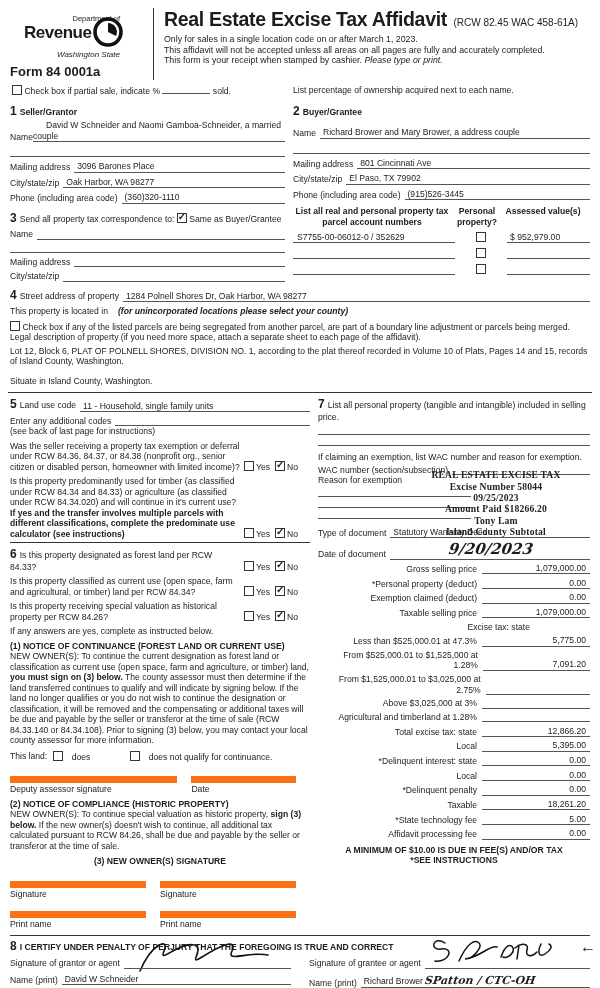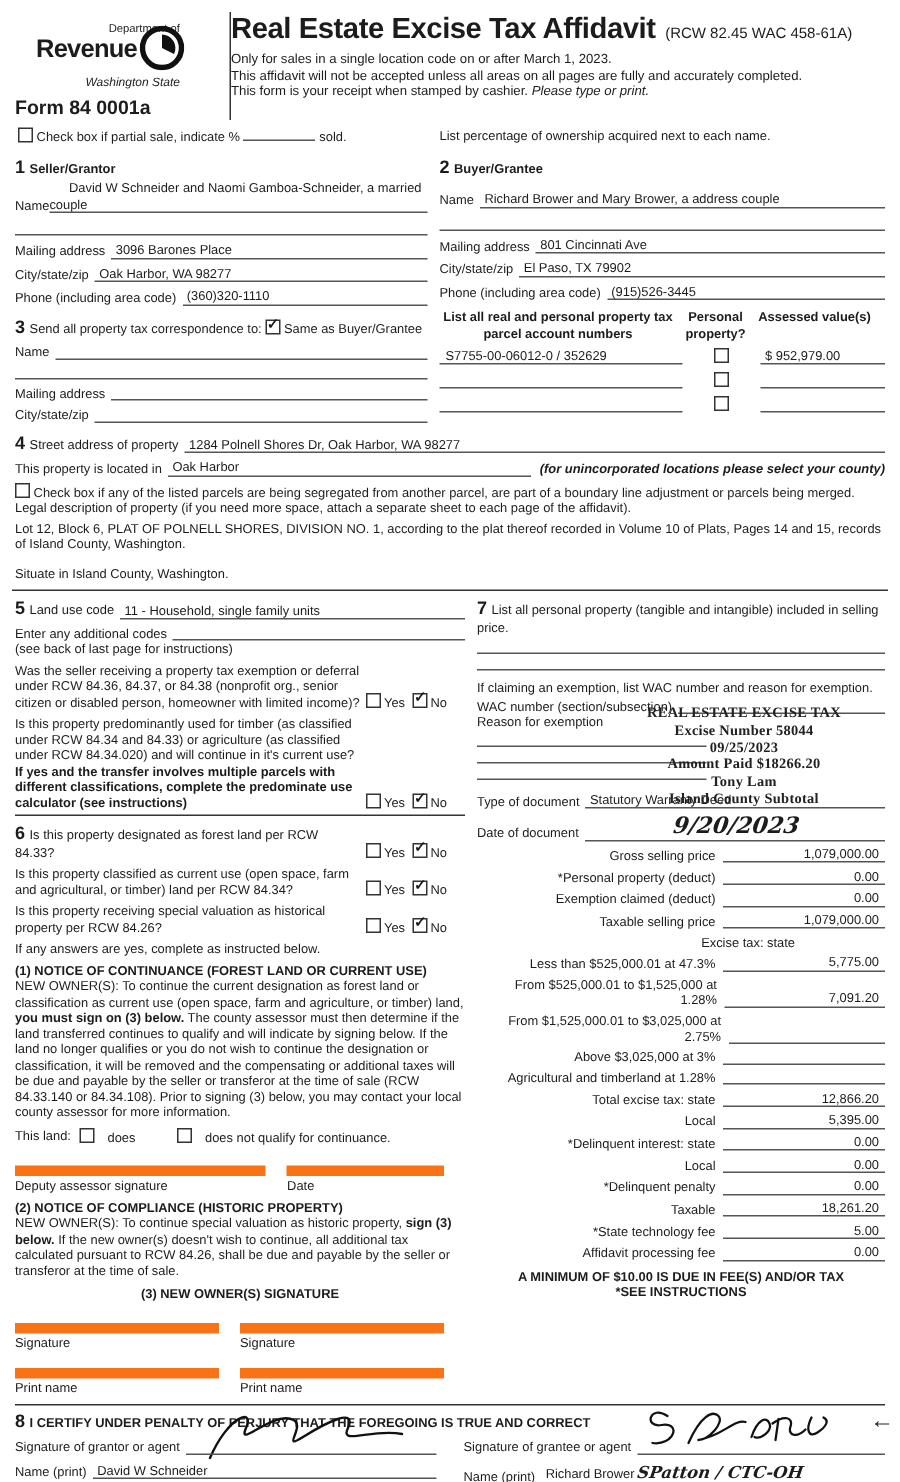--- a/index.html
+++ b/index.html
@@ -12,21 +12,21 @@
   .secnum{font-size:12px;font-weight:bold;margin-right:3px;}
   
   .hdr{display:flex;margin-bottom:4px;}
   .hdr-left{width:135px;padding-top:6px;}
   .dept{font-size:7.5px;text-align:right;width:96px;margin-left:14px;}
   .brandrow{display:flex;align-items:flex-start;}
   .brand{font-size:17px;font-weight:bold;letter-spacing:-0.5px;margin-left:14px;}
   .logo{margin-left:2px;margin-top:-6px;}
   .state{font-size:8px;font-style:italic;text-align:right;width:110px;}
   .formno{font-size:13px;font-weight:bold;margin-top:5px;}
-  .hdr-right{border-left:1.5px solid #333;margin-left:8px;flex:1;}
+  .hdr-right{border-left:1.5px solid #333;padding-left:10px;margin-left:8px;flex:1;}
   .title{font-size:19.5px;font-weight:bold;letter-spacing:-0.3px;display:inline;}
   .rcw{font-size:10px;margin-left:4px;}
   .hnotes{font-size:8.8px;margin-top:2px;}
   
   .partialrow{display:flex;margin:5px 0 7px 2px;}
   .cb{display:inline-block;width:8px;height:8px;border:1px solid #333;vertical-align:-1px;position:relative;background:#fff;}
   .cb.checked::after{content:"\2713";position:absolute;left:0px;top:-3px;font-size:10px;font-weight:bold;}
   .blank{display:inline-block;}
   
   .cols{display:flex;}
@@ -220,21 +220,20 @@
     </div>
   </div>
 
   <div class="sec4">
     <div class="frow" style="margin-top:0;">
       <span class="lab"><span class="secnum">4</span><span>Street address of property</span></span>
       <span class="val u">1284 Polnell Shores Dr, Oak Harbor, WA 98277</span>
     </div>
     <div class="frow">
       <span class="lab">This property is located in</span>
-      <span class="val u" style="max-width:270px;">Oak Harbor</span>
       <span class="bold ital" style="margin-left:6px;">(for unincorporated locations please select your county)</span>
     </div>
     <div style="margin-top:4px;"><span class="cb"></span> <span>Check box if any of the listed parcels are being segregated from another parcel, are part of a boundary line adjustment or parcels being merged.</span></div>
     <div>Legal description of property (if you need more space, attach a separate sheet to each page of the affidavit).</div>
     <div class="legal">Lot 12, Block 6, PLAT OF POLNELL SHORES, DIVISION NO. 1, according to the plat thereof recorded in Volume 10 of Plats, Pages 14 and 15, records of Island County, Washington.</div>
     <div class="situate">Situate in Island County, Washington.</div>
   </div>
 
   <div class="divider"></div>
 
@@ -275,21 +274,21 @@
           <div class="yn"><span class="cb"></span><span>Yes</span><span class="cb checked nolab"></span><span>No</span></div>
         </div>
         <div class="notice">If any answers are yes, complete as instructed below.</div>
         <div class="notice">
           <div class="bold">(1) NOTICE OF CONTINUANCE (FOREST LAND OR CURRENT USE)</div>
           <div><span>NEW OWNER(S): To continue the current designation as forest land or classification as current use (open space, farm and agriculture, or timber) land,</span> <span class="bold">you must sign on (3) below.</span> <span>The county assessor must then determine if the land transferred continues to qualify and will indicate by signing below. If the land no longer qualifies or you do not wish to continue the designation or classification, it will be removed and the compensating or additional taxes will be due and payable by the seller or transferor at the time of sale (RCW 84.33.140 or 84.34.108). Prior to signing (3) below, you may contact your local county assessor for more information.</span></div>
         </div>
         <div class="landline">
           <span>This land:</span>
           <span><span class="cb"></span> <span>does</span></span>
-          <span style="margin-left:16px;"><span class="cb"></span> <span>does not qualify for continuance.</span></span>
+          <span style="margin-left:28px;"><span class="cb"></span> <span>does not qualify for continuance.</span></span>
         </div>
         <div class="sigrow">
           <div class="sigcell" style="flex:1.6;"><span>Deputy assessor signature</span></div>
           <div class="sigcell"><span>Date</span></div>
         </div>
         <div class="notice">
           <div class="bold">(2) NOTICE OF COMPLIANCE (HISTORIC PROPERTY)</div>
           <div><span>NEW OWNER(S): To continue special valuation as historic property,</span> <span class="bold">sign (3) below.</span> <span>If the new owner(s) doesn't wish to continue, all additional tax calculated pursuant to RCW 84.26, shall be due and payable by the seller or transferor at the time of sale.</span></div>
         </div>
         <div class="bold center" style="margin-top:5px;">(3) NEW OWNER(S) SIGNATURE</div>

